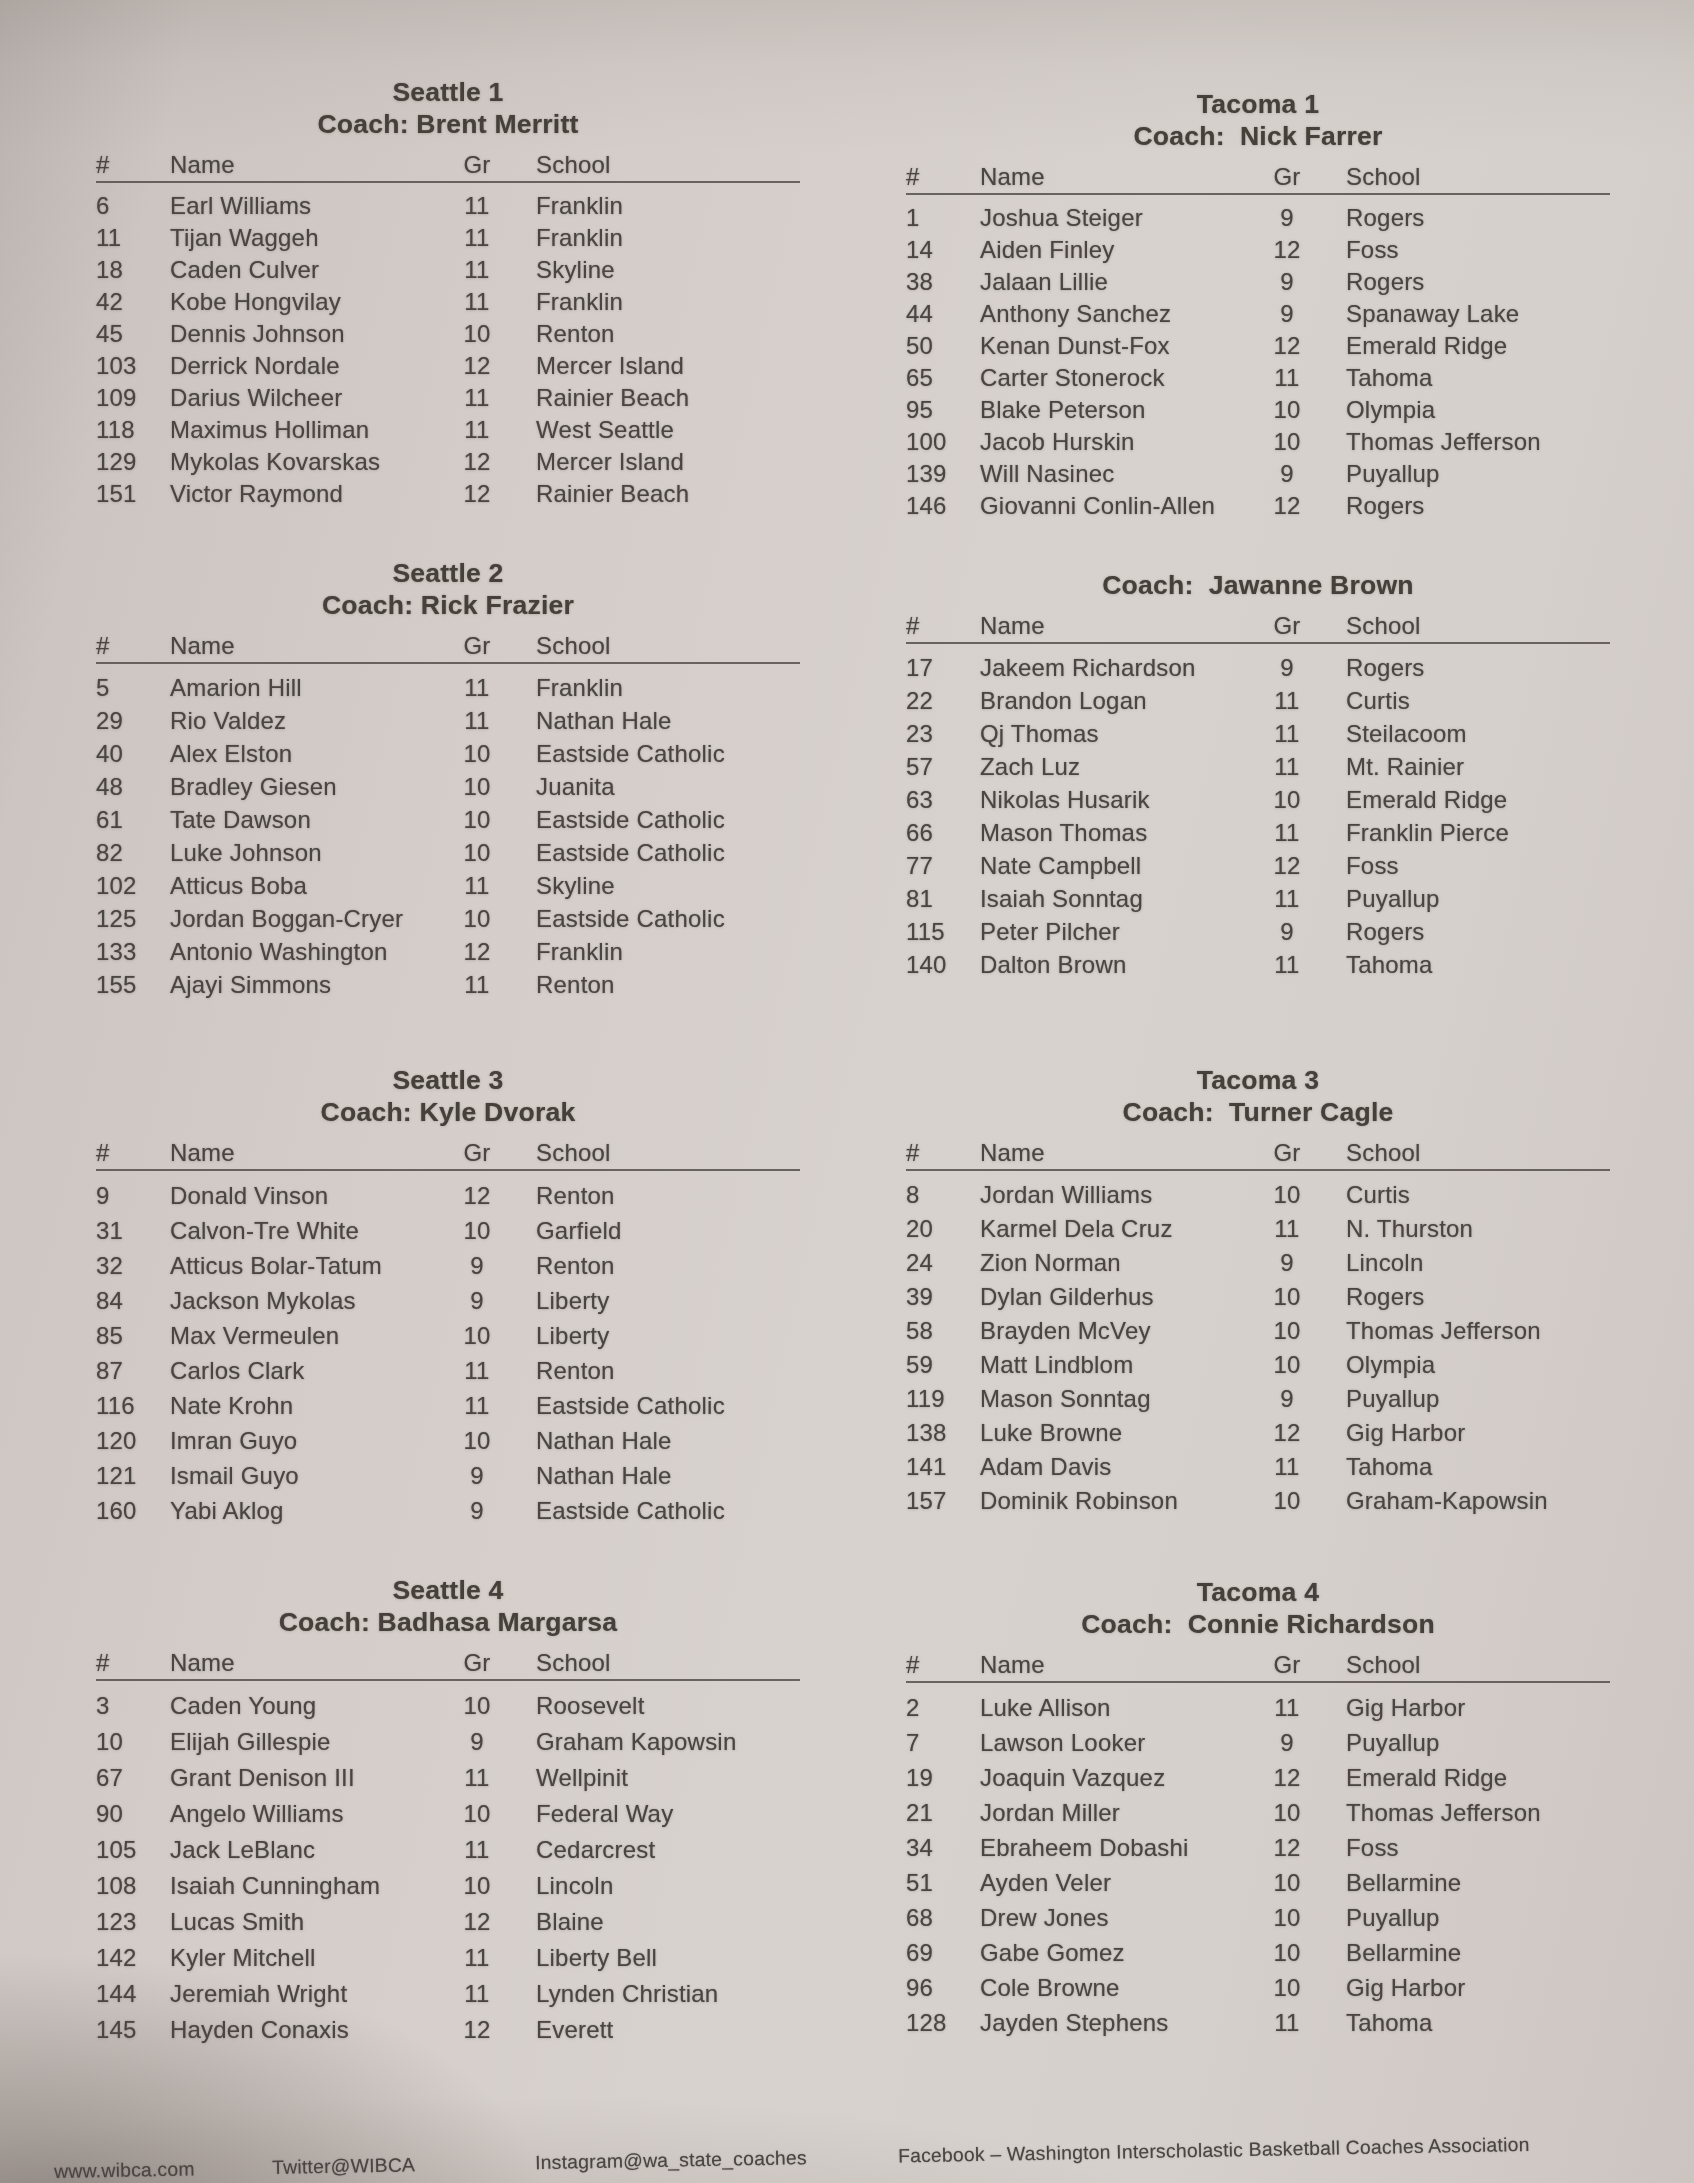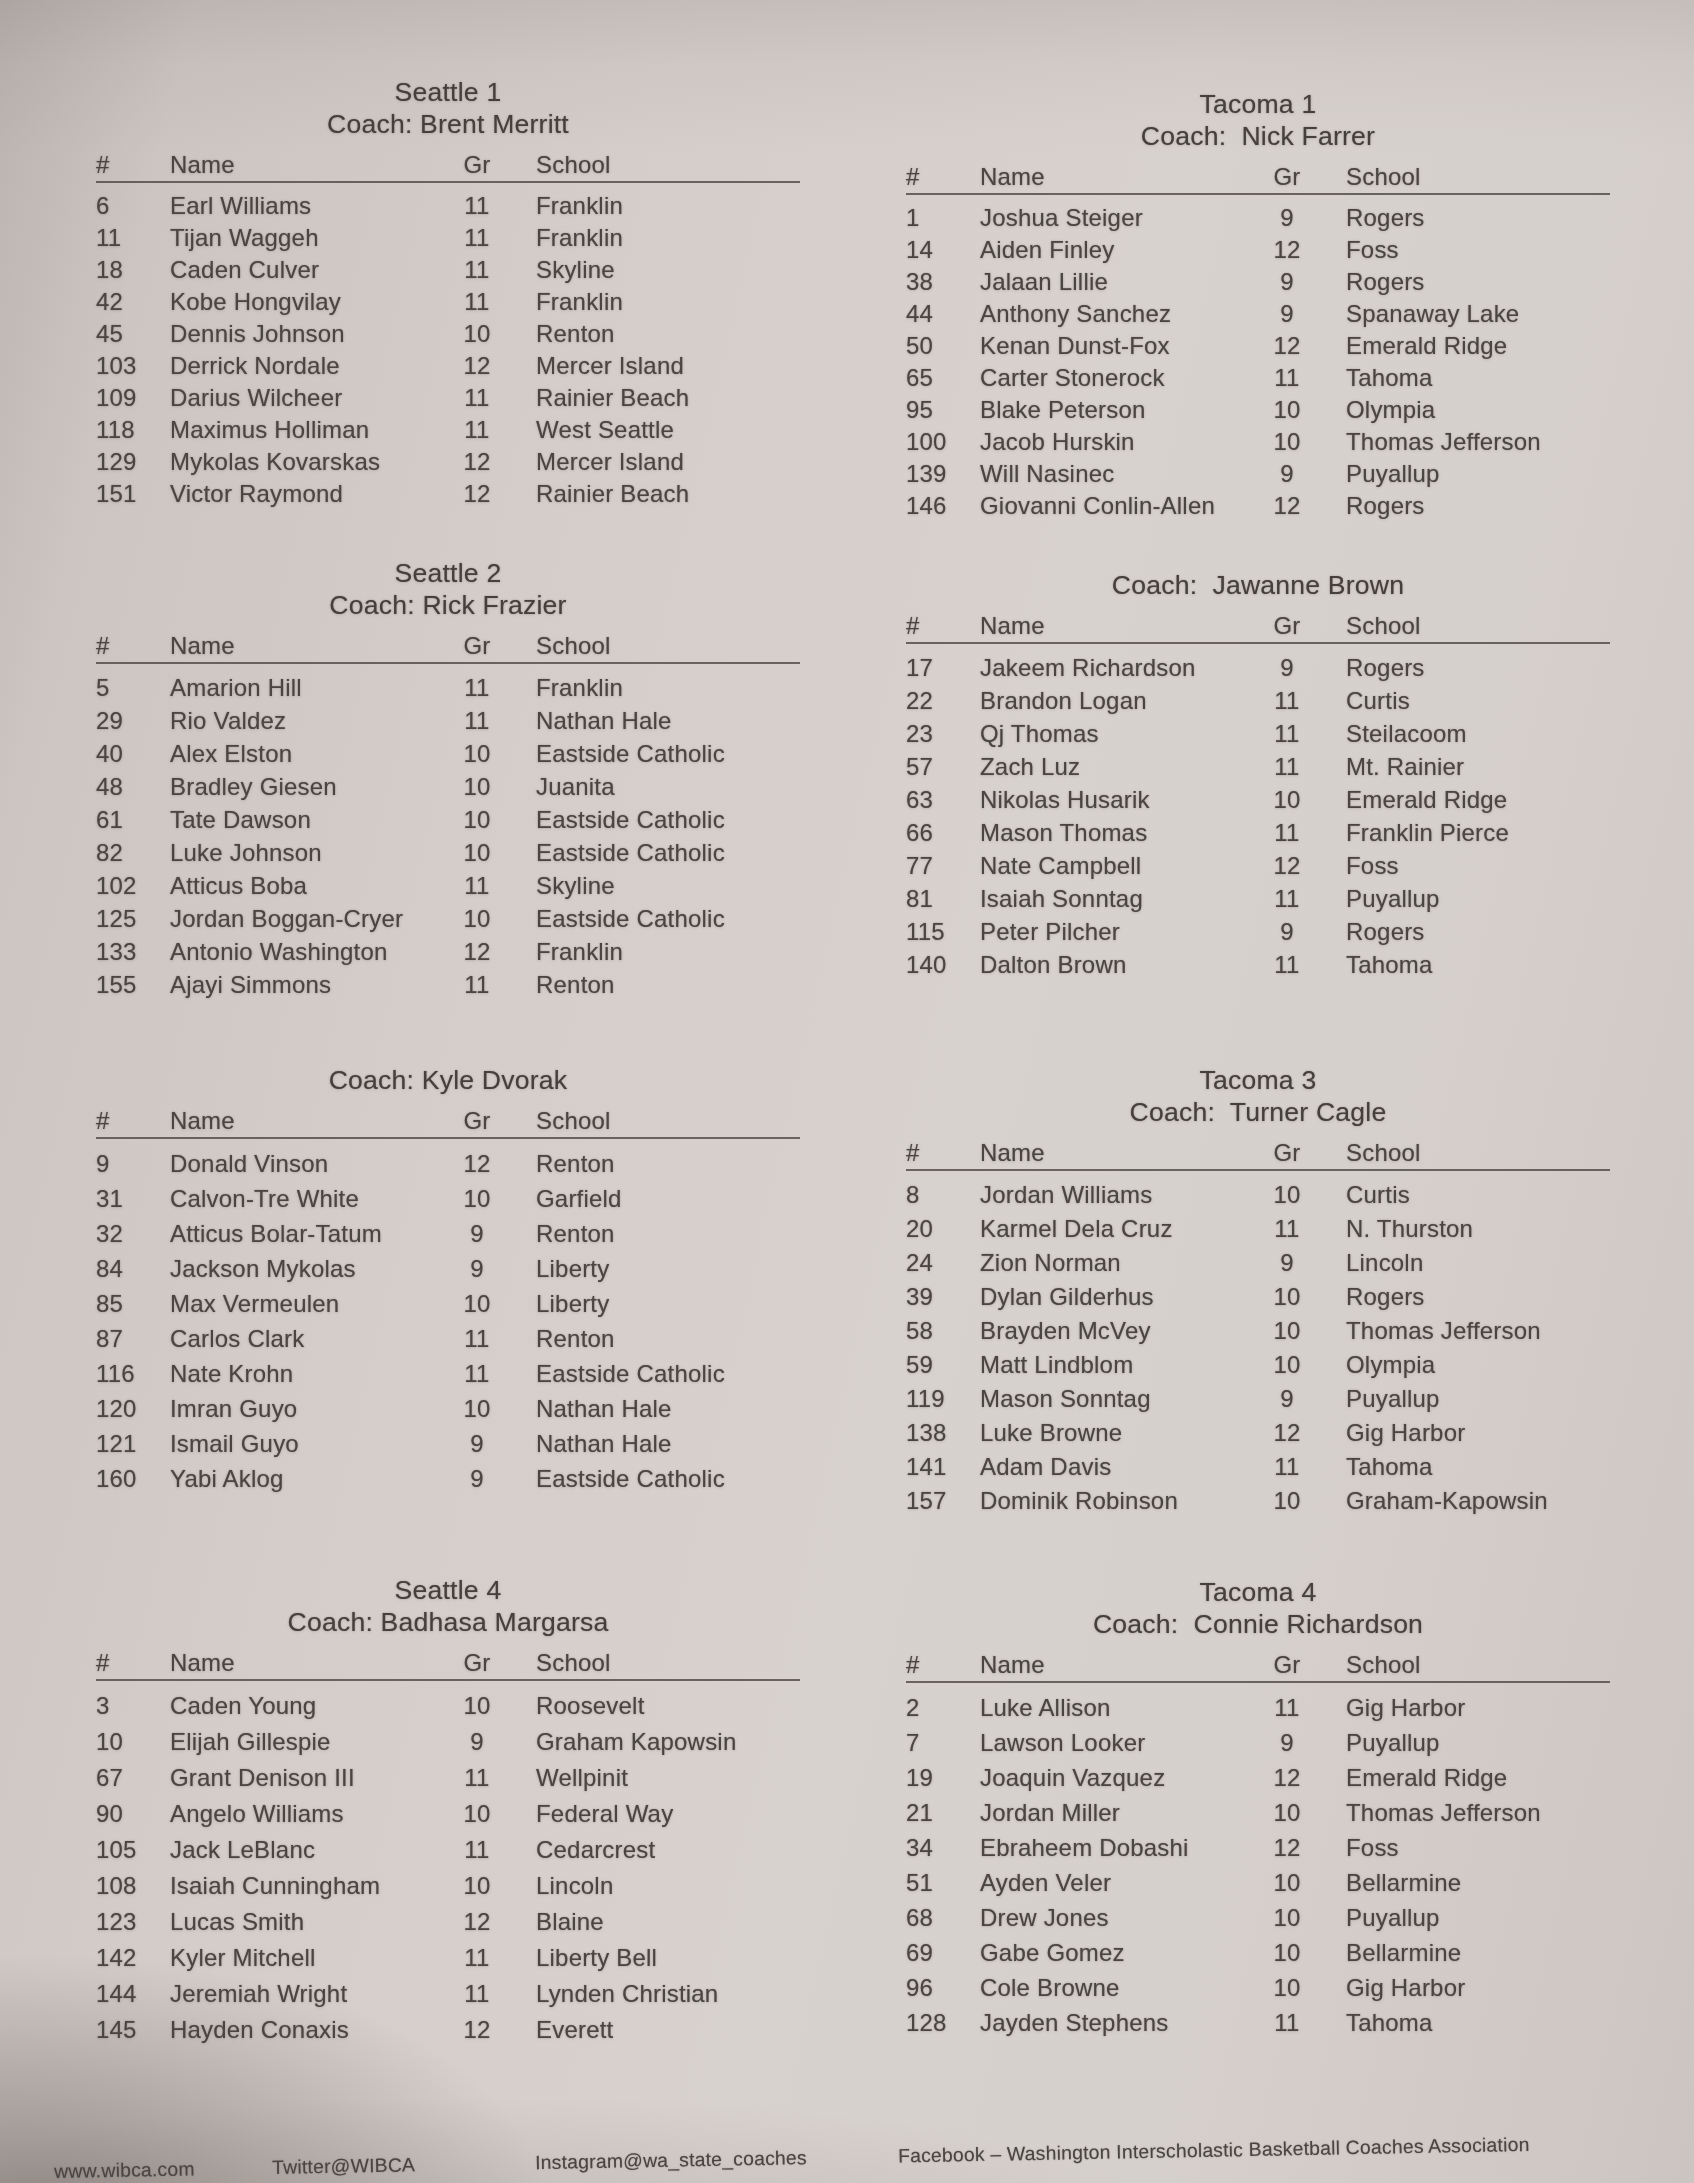--- a/index.html
+++ b/index.html
@@ -14,21 +14,21 @@
       #d2cbc7;
   }
   #sheet{position:absolute;inset:0;}
   .roster{
     position:absolute;width:704px;
     color:#4a4542;
     text-shadow:0 0 1.4px rgba(74,69,65,.50), 0 0.7px 3.6px rgba(74,69,65,.10);
     letter-spacing:0.2px;
   }
   .roster .title,.roster .coach{
-    text-align:center;font-weight:normal;font-size:26.6px;line-height:32px;color:#454039;
+    text-align:center;font-weight:bold;font-size:26.6px;line-height:32px;color:#454039;
   }
   .roster .coach{margin-bottom:10px;white-space:pre;}
   .hdr{
     display:grid;grid-template-columns:74px 282px 50px 1fr;
     font-size:24px;height:29px;align-items:end;
     border-bottom:2.2px solid rgba(74,68,63,.78);
     padding-bottom:2.2px;
   }
   .rows{margin-top:7.2px;}
   .row{
@@ -393,20 +393,21 @@
     <div class="row">
       <span class="cell-num">140</span>
       <span class="cell-name">Dalton Brown</span>
       <span class="cell-gr">11</span>
       <span class="cell-school">Tahoma</span>
     </div>
   </div>
     </section>
 
     <section class="roster slot-s3">
+      <div class="title">Seattle 3</div>
       <div class="coach">Coach: Kyle Dvorak</div>
       <div class="hdr">
         <span class="cell-num">#</span>
         <span class="cell-name">Name</span>
         <span class="cell-gr">Gr</span>
         <span class="cell-school">School</span>
       </div>
       <div class="rows">
     <div class="row">
       <span class="cell-num">9</span>

